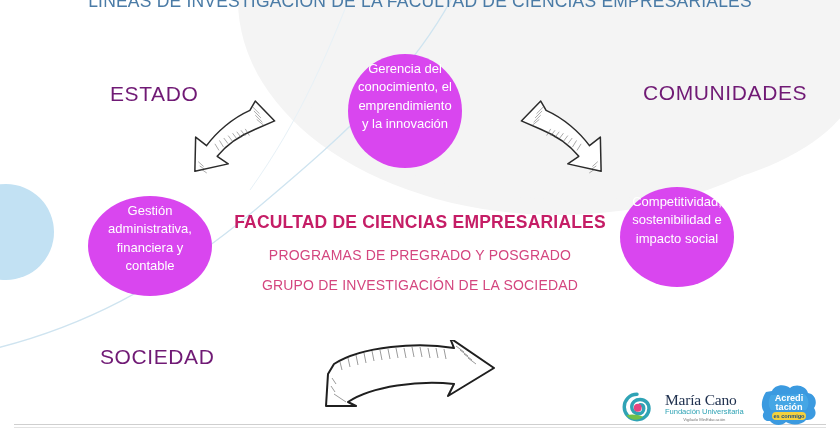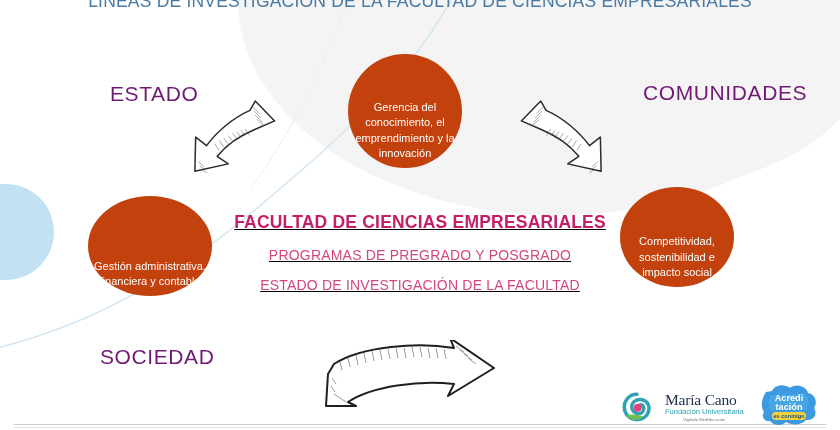--- a/index.html
+++ b/index.html
@@ -63,42 +63,41 @@
   }
   .lbl-estado      { left:110px; top:82px; }
   .lbl-comunidades { left:643px; top:81px; }
   .lbl-contexto    { left:100px; top:345px; }
   .lbl-sociedad    { left:643px; top:353px; }
 
   
   .bubble {
     position:absolute;
     border-radius:50%;
-    background:#c2410c;
+    background:#d946ef;
     color:#ffffff;
     display:flex;
-    align-items:flex-end;
+    align-items:flex-start;
     justify-content:center;
     text-align:center;
-    font-size:11px;
+    font-size:13px;
     line-height:1.42;
     padding:6px;
   }
   .bubble span { display:block; }
   .bubble-top   { left:348px; top:54px;  width:114px; height:114px; }
   .bubble-left  { left:88px;  top:196px; width:124px; height:100px; }
   .bubble-right { left:620px; top:187px; width:114px; height:100px; }
 
   
   .center-block {
     position:absolute;
     left:210px; top:212px;
     width:420px;
     text-align:center;
-    text-decoration:underline;
   }
   .center-title {
     font-size:17.5px;
     font-weight:700;
     color:#c51d66;
     letter-spacing:.2px;
     white-space:nowrap;
   }
   .center-sub {
     margin-top:14px;
@@ -190,21 +189,21 @@
   <div class="bubble bubble-left">
     <span>Gestión administrativa, financiera y contable</span>
   </div>
   <div class="bubble bubble-right">
     <span>Competitividad, sostenibilidad e impacto social</span>
   </div>
 
   <div class="center-block">
     <div class="center-title">FACULTAD DE CIENCIAS EMPRESARIALES</div>
     <div class="center-sub">PROGRAMAS DE PREGRADO Y POSGRADO</div>
-    <div class="center-sub">ESTADO DE INVESTIGACIÓN DE LA FACULTAD</div>
+    <div class="center-sub">GRUPO DE INVESTIGACIÓN DE LA SOCIEDAD</div>
   </div>
 
   <svg class="arrow arrow-left" viewBox="0 0 110 90">
     <g fill="#ffffff" stroke="#2b2b2b" stroke-width="1.5" stroke-linejoin="round">
       <path d="M74 6 L96 23 L78 34 C66 41, 52 53, 44 66 L56 72 L24 84 L20 50 L32 57 C40 42, 54 26, 70 16 Z" transform="rotate(8 55 45)"></path>
     </g>
     <g stroke="#555" stroke-width="0.55" opacity=".85">
       <path d="M72 12 L80 18 M74 16 L82 22 M76 20 L84 26 M78 24 L86 29" transform="rotate(8 55 45)"></path>
       <path d="M48 47 L53 52 M52 44 L57 49 M56 41 L61 46 M60 39 L65 44 M64 37 L69 42 M68 35 L73 41 M44 50 L49 56 M40 54 L45 60" transform="rotate(8 55 45)"></path>
       <path d="M26 74 L32 78 M28 78 L34 81 M30 81 L36 84" transform="rotate(8 55 45)"></path>

